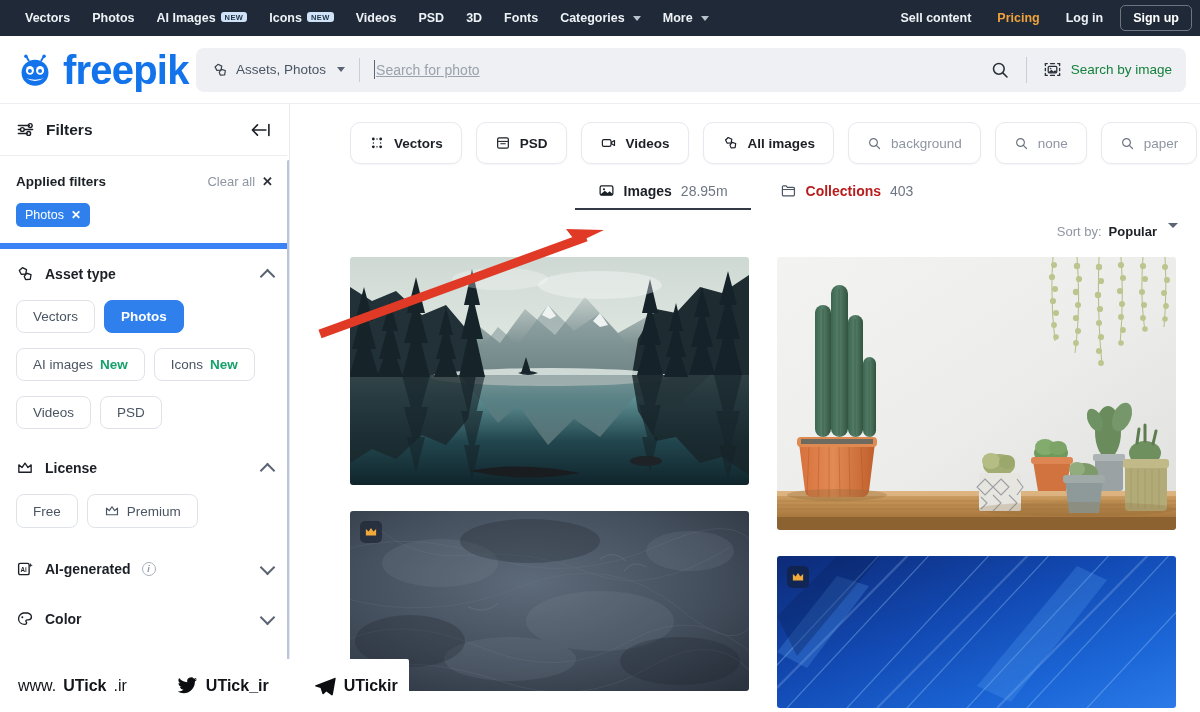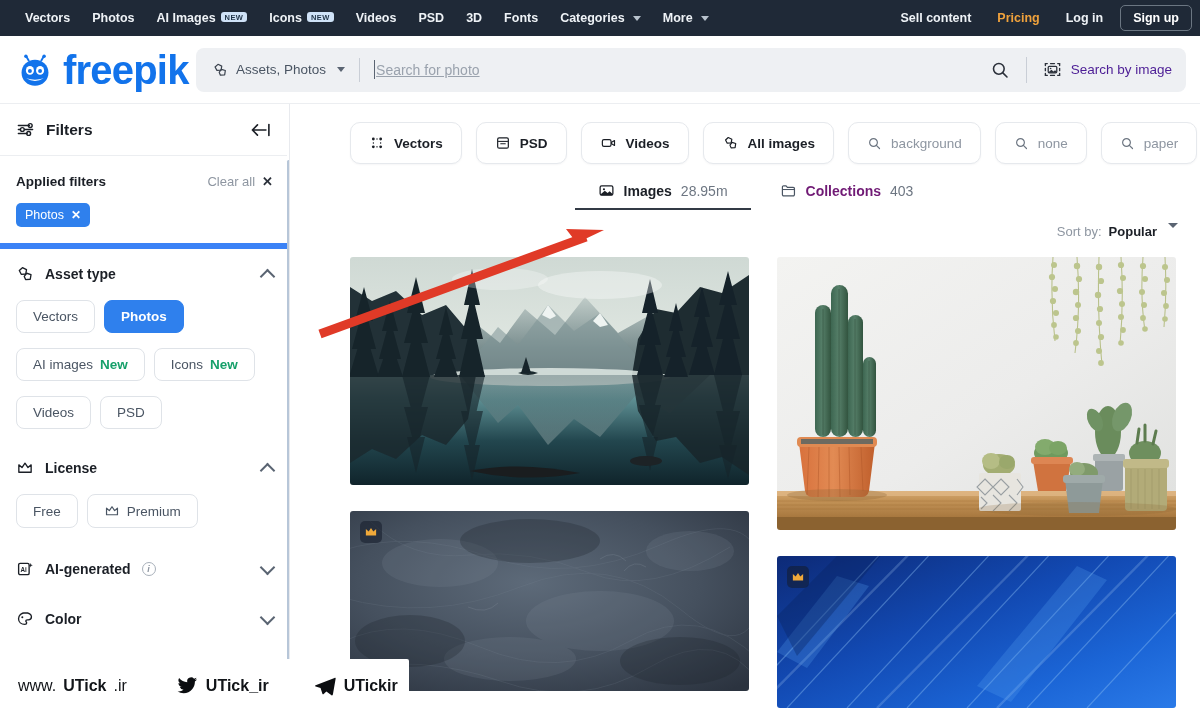--- a/index.html
+++ b/index.html
@@ -66,21 +66,21 @@
     font-size: 13.5px; color: #4a5563; white-space: nowrap;
   }
   .sb-div { width: 1px; height: 24px; background: #c9ced6; }
   .sb-input-wrap { flex: 1; display: flex; align-items: center; padding-left: 14px; position: relative; }
   .sb-caret { width: 1px; height: 19px; background: #5a6472; margin-right: 1px; }
   .sb-placeholder { font-size: 14px; color: #9aa2ad; text-decoration: underline; }
   .sb-right { display: flex; align-items: center; gap: 0; padding-right: 4px; }
   .sb-search-btn { padding: 0 16px; display: flex; align-items: center; cursor: pointer; }
   .sb-div2 { width: 1px; height: 26px; background: #c9ced6; }
   .sb-byimage { display: flex; align-items: center; gap: 9px; padding: 0 10px 0 16px; white-space: nowrap; cursor: pointer; }
-  .sb-byimage span { font-size: 13.5px; color: #4c1d95; }
+  .sb-byimage span { font-size: 13.5px; color: #15803d; }
 
   
   .sidebar {
     position: absolute; left: 0; top: 104px; width: 290px; height: 608px;
     background: #fff; border-right: 1px solid #e8eaee; overflow: hidden;
   }
   .sb-head {
     height: 52px; display: flex; align-items: center; justify-content: space-between;
     padding: 0 18px 0 16px; border-bottom: 1px solid #eceef1;
   }
@@ -148,21 +148,21 @@
   .schip.muted { font-weight: 400; color: #8e96a1; }
 
   .tabs { display: flex; align-items: flex-end; justify-content: center; gap: 52px; margin-top: 16px; padding-left: 20px; }
   .tab { display: flex; align-items: center; gap: 9px; padding-bottom: 11px; cursor: pointer; position: relative; }
   .tab-label { font-size: 14px; font-weight: 700; color: #1b1f26; }
   .tab-count { font-size: 14px; font-weight: 400; color: #6d7682; }
   .tab.active::after {
     content: ""; position: absolute; left: -23px; right: -23px; bottom: 0;
     height: 2px; background: #333a45;
   }
-  .tab.inactive .tab-label { color: #701a75; font-weight: 700; }
+  .tab.inactive .tab-label { color: #b91c1c; font-weight: 700; }
 
   .sortrow { display: flex; justify-content: flex-end; padding: 14px 22px 0 0; }
   .sortrow .lbl { font-size: 13px; color: #8e96a1; margin-right: 7px; }
   .sortrow .val { font-size: 13px; color: #1b1f26; font-weight: 700; }
   .sort-caret {
     display: inline-block; width: 0; height: 0; margin-left: 11px; position: relative; top: -1px;
     border-left: 5px solid transparent; border-right: 5px solid transparent;
     border-top: 5px solid #5a6472;
   }
 

